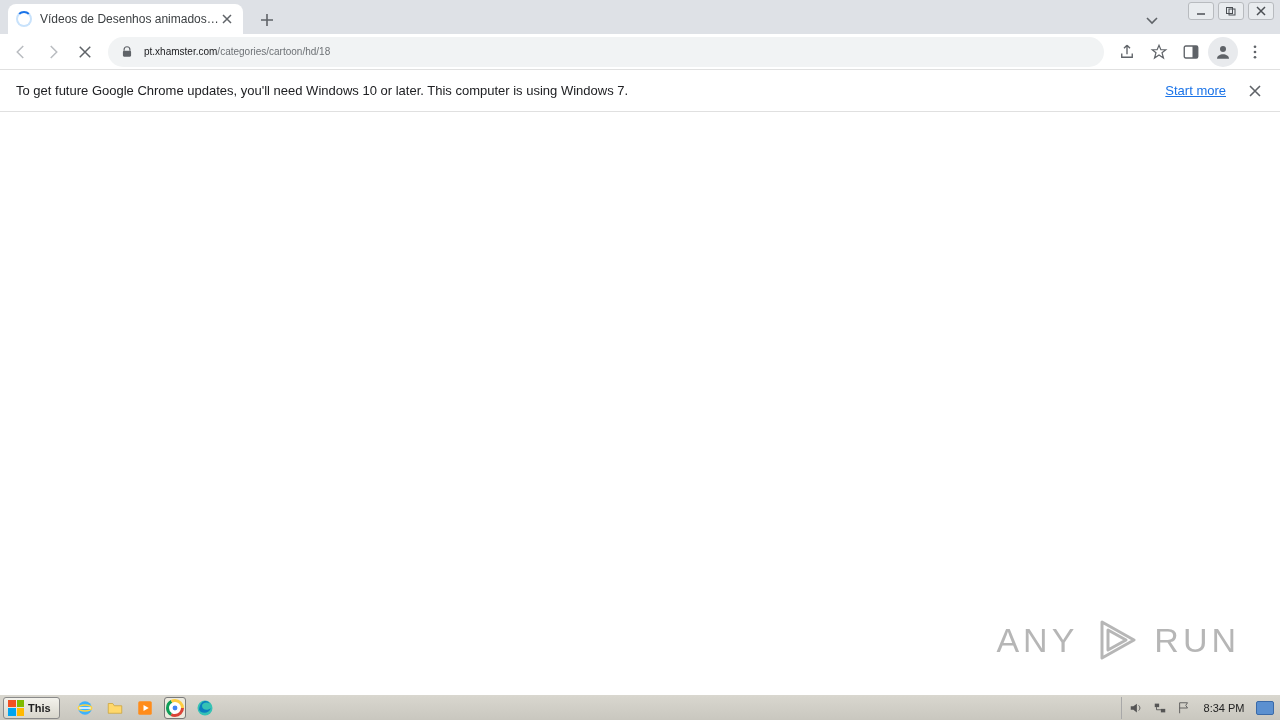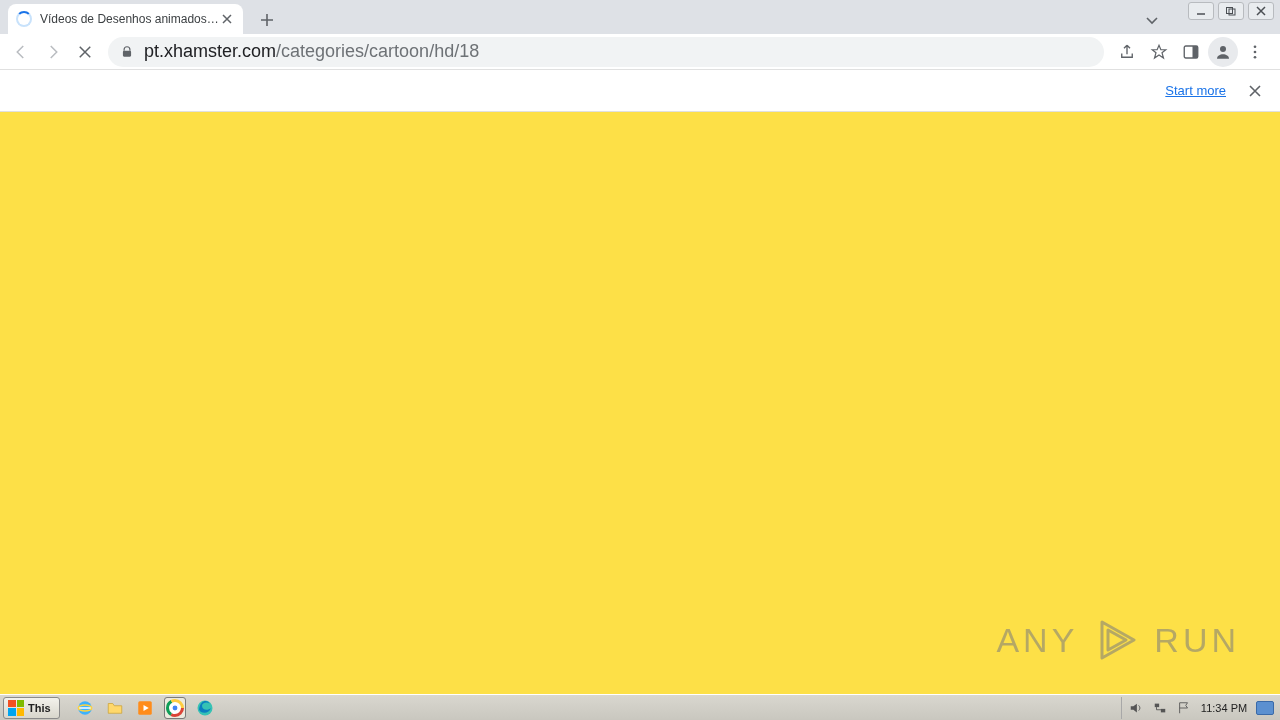--- a/index.html
+++ b/index.html
@@ -24,37 +24,37 @@
   .caption-btn { width: 26px; height: 18px; background: #e9ecef; border: 1px solid #b8bbbf; border-radius: 3px; display: flex; align-items: center; justify-content: center; color: #4b4f54; cursor: pointer; }
   .caption-btn svg { width: 12px; height: 10px; }
   .search-tabs { position: absolute; top: 10px; right: 118px; width: 20px; height: 20px; display:flex; align-items:center; justify-content:center; color:#5f6368; cursor:pointer;}
   .search-tabs svg{width:14px;height:14px;}
 
   
   .toolbar { height: 36px; background: #fff; display: flex; align-items: center; padding: 0 6px; gap: 2px; border-bottom: 1px solid #e0e0e0;}
   .tb-btn { width: 30px; height: 30px; display: flex; align-items: center; justify-content: center; color: #5f6368; border-radius: 50%; cursor: pointer; }
   .tb-btn.disabled { color: #b9bcc0; cursor: default; }
   .tb-btn svg { width: 18px; height: 18px; }
-  .omnibox { flex: 1; height: 30px; margin: 0 6px; background: #f1f3f4; border-radius: 15px; display: flex; align-items: center; padding: 0 12px; font-size: 18px; color: #202124; }
+  .omnibox { flex: 1; height: 30px; margin: 0 6px; background: #f1f3f4; border-radius: 15px; display: flex; align-items: center; padding: 0 12px; font-size: 10px; color: #202124; }
   .omnibox .lock { width: 14px; height: 14px; color: #5f6368; margin-right: 10px; display:flex; }
   .omnibox .url-host { color: #202124; }
   .omnibox .url-path { color: #6e7276; }
   .right-icons { display: flex; align-items: center; gap: 2px; padding-right: 4px;}
   .avatar-btn { background:#e8eaed; border-radius:50%; }
   .panel-btn svg, .avatar-btn svg { width:18px; height:18px; }
 
   
   .infobar { height: 42px; background: #fff; display: flex; align-items: center; padding: 0 16px; font-size: 13px; color: #202124; border-bottom: 1px solid #e0e0e0;}
   .infobar .spacer { flex: 1; }
   .infobar a { color: #1a73e8; text-decoration: underline; cursor: pointer; font-size: 13px; }
   .infobar .close { margin-left: 20px; width: 18px; height:18px; display:flex; align-items:center; justify-content:center; color:#5f6368; cursor:pointer;}
   .infobar .close svg{width:12px;height:12px;}
 
   
-  .viewport { position: relative; width: 100%; height: calc(100% - 34px - 36px - 42px); background: #fde047; }
+  .viewport { position: relative; width: 100%; height: calc(100% - 34px - 36px - 42px); background: #ffffff; }
 
   
   .watermark { position: absolute; right: 40px; bottom: 30px; display: flex; align-items: center; gap: 14px; color: #7c7c7c; opacity: .55; }
   .watermark .t { font-size: 34px; letter-spacing: 4px; font-weight: 300; font-family: Arial, sans-serif;}
   .watermark svg { width: 48px; height: 48px; }
 
   
   .taskbar { position: absolute; left: 0; bottom: 0; width: 1280px; height: 26px; background: linear-gradient(#d9d7cf, #c9c7bf); border-top: 1px solid #fff; display: flex; align-items: center; font-size: 11px; }
   .start-btn { height: 22px; margin: 0 3px; padding: 0 8px 0 4px; display: flex; align-items: center; gap: 4px; background: linear-gradient(#f3f2ec,#d8d6cc); border: 1px solid #8a8a8a; border-radius: 3px; font-weight: bold; color:#222; cursor:pointer;}
   .start-btn .win-logo { width:16px; height:16px; display:grid; grid-template-columns:1fr 1fr; grid-template-rows:1fr 1fr; gap:1px;}
@@ -172,20 +172,21 @@
         <svg viewBox="0 0 24 24">
             <circle cx="12" cy="5" r="1.8" fill="currentColor"></circle>
             <circle cx="12" cy="12" r="1.8" fill="currentColor"></circle>
             <circle cx="12" cy="19" r="1.8" fill="currentColor"></circle>
           </svg>
       </div>
     </div>
   </div>
 
   <div class="infobar">
+    <span>To get future Google Chrome updates, you'll need Windows 10 or later. This computer is using Windows 7.</span>
     <span class="spacer"></span>
     <a>Start more</a>
     <span class="close">
       <svg viewBox="0 0 12 12">
           <path d="M1 1l10 10M11 1L1 11" stroke="currentColor" stroke-width="1.6"></path>
         </svg>
     </span>
   </div>
 
   <div class="viewport">
@@ -259,16 +260,16 @@
           <rect x="2" y="3" width="5" height="4" fill="currentColor"></rect>
           <rect x="9" y="9" width="5" height="4" fill="currentColor"></rect>
           <path d="M4 7v3h6" stroke="currentColor" fill="none"></path>
         </svg>
     </div>
     <div class="tri">
       <svg viewBox="0 0 16 16">
           <path d="M3 2v12M3 2h9l-2 3 2 3H3" stroke="currentColor" fill="none"></path>
         </svg>
     </div>
-    <div class="clock">11:34 PM</div>
+    <div class="clock">8:34 PM</div>
     <div class="show-desktop"></div>
   </div>
 </div>
 
 </body></html>

